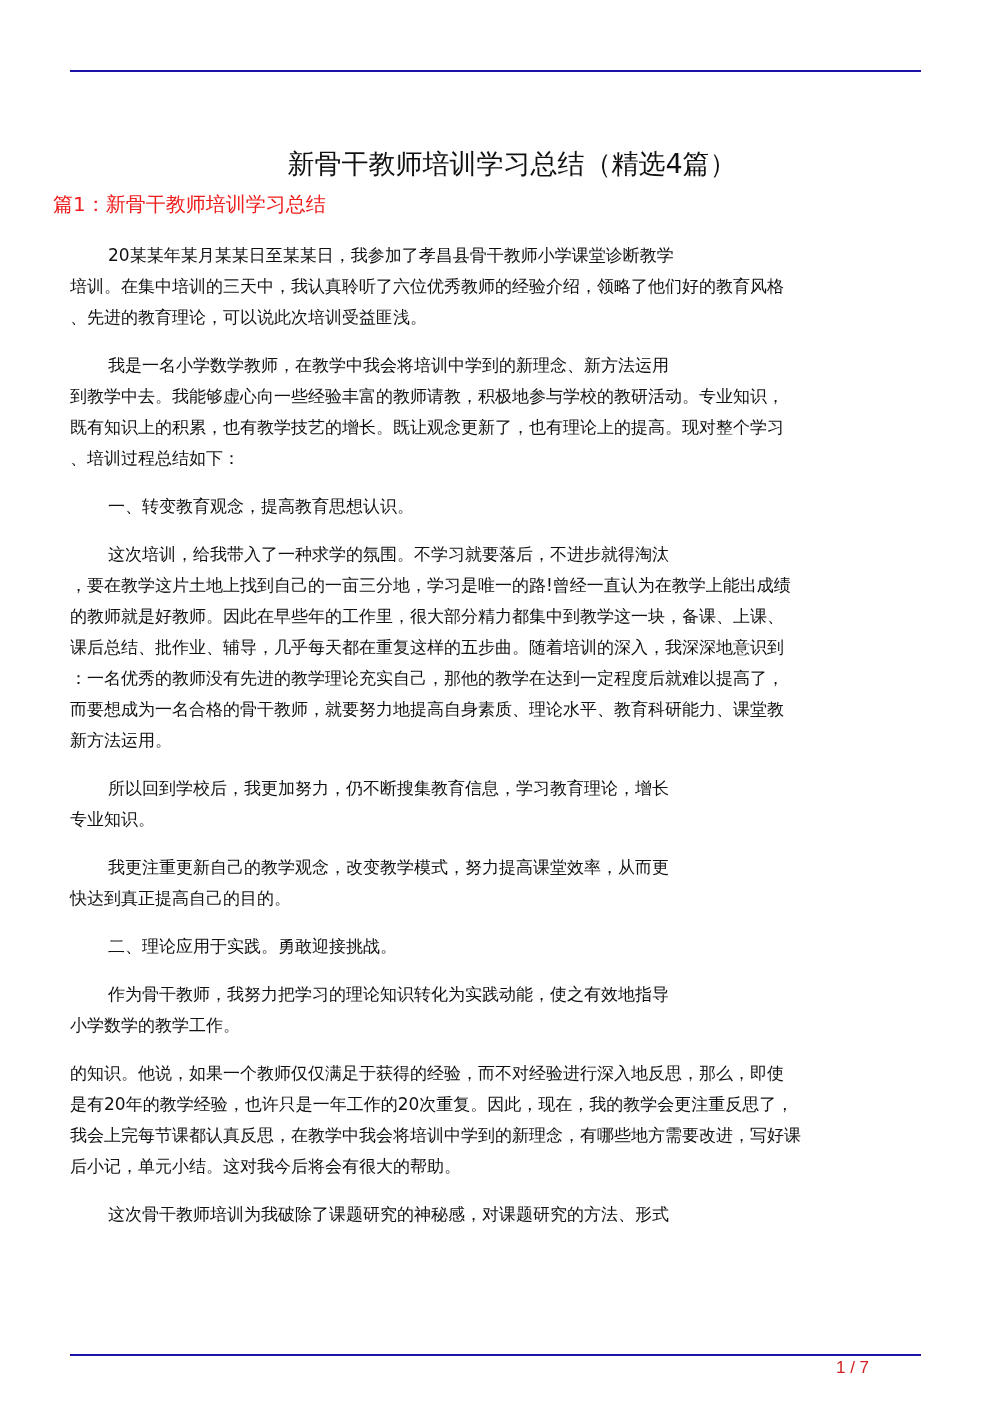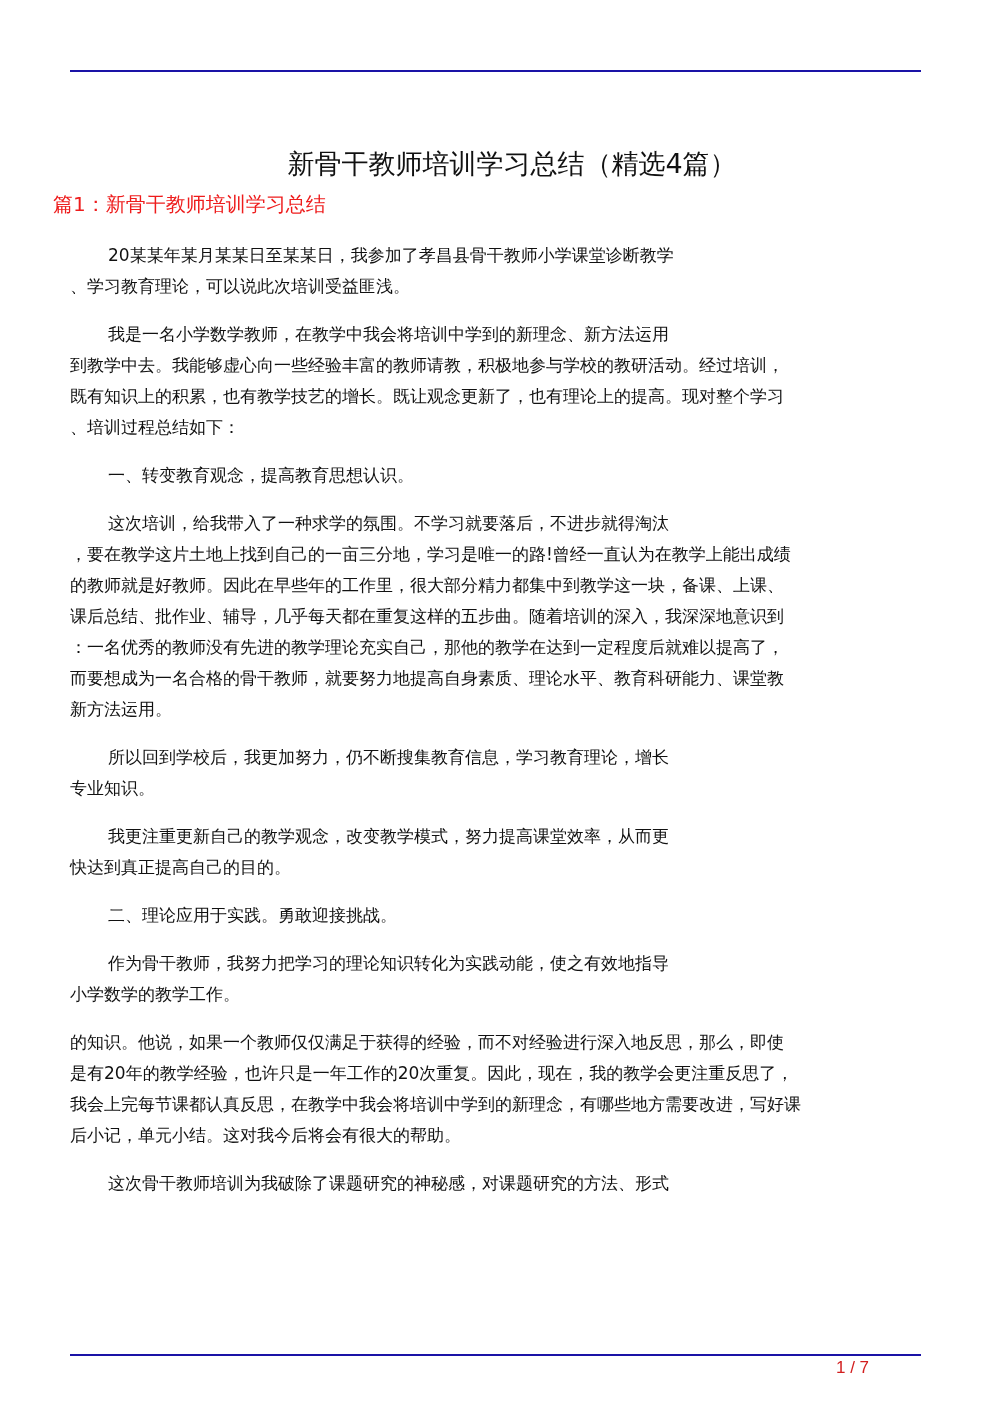--- a/index.html
+++ b/index.html
@@ -75,25 +75,26 @@
 
 <div class="rule top"></div>
 
 <h1 class="title" style="margin:16px;font-weight:normal;">新骨干教师培训学习总结（精选4篇）</h1>
 
 <h2 class="section-heading" style="margin:0;font-weight:normal;">篇1：新骨干教师培训学习总结</h2>
 
 <div class="content">
   <p class="para">
     <span class="line first">20某某年某月某某日至某某日，我参加了孝昌县骨干教师小学课堂诊断教学</span>
-    <span class="line">、学习教育理论，可以说此次培训受益匪浅。</span>
+    <span class="line">培训。在集中培训的三天中，我认真聆听了六位优秀教师的经验介绍，领略了他们好的教育风格</span>
+    <span class="line">、先进的教育理论，可以说此次培训受益匪浅。</span>
   </p>
   <p class="para">
     <span class="line first">我是一名小学数学教师，在教学中我会将培训中学到的新理念、新方法运用</span>
-    <span class="line">到教学中去。我能够虚心向一些经验丰富的教师请教，积极地参与学校的教研活动。经过培训，</span>
+    <span class="line">到教学中去。我能够虚心向一些经验丰富的教师请教，积极地参与学校的教研活动。专业知识，</span>
     <span class="line">既有知识上的积累，也有教学技艺的增长。既让观念更新了，也有理论上的提高。现对整个学习</span>
     <span class="line">、培训过程总结如下：</span>
   </p>
   <p class="para">
     <span class="line first">一、转变教育观念，提高教育思想认识。</span>
   </p>
   <p class="para">
     <span class="line first">这次培训，给我带入了一种求学的氛围。不学习就要落后，不进步就得淘汰</span>
     <span class="line">，要在教学这片土地上找到自己的一亩三分地，学习是唯一的路!曾经一直认为在教学上能出成绩</span>
     <span class="line">的教师就是好教师。因此在早些年的工作里，很大部分精力都集中到教学这一块，备课、上课、</span>

